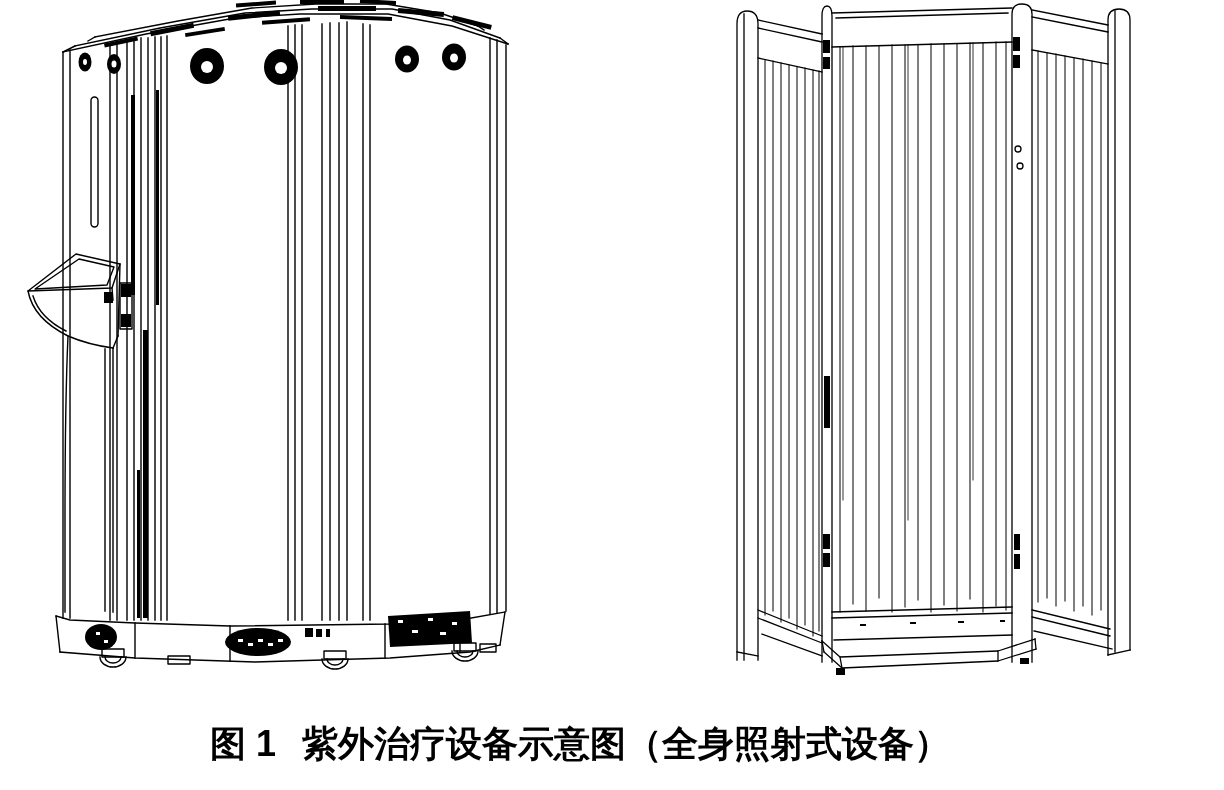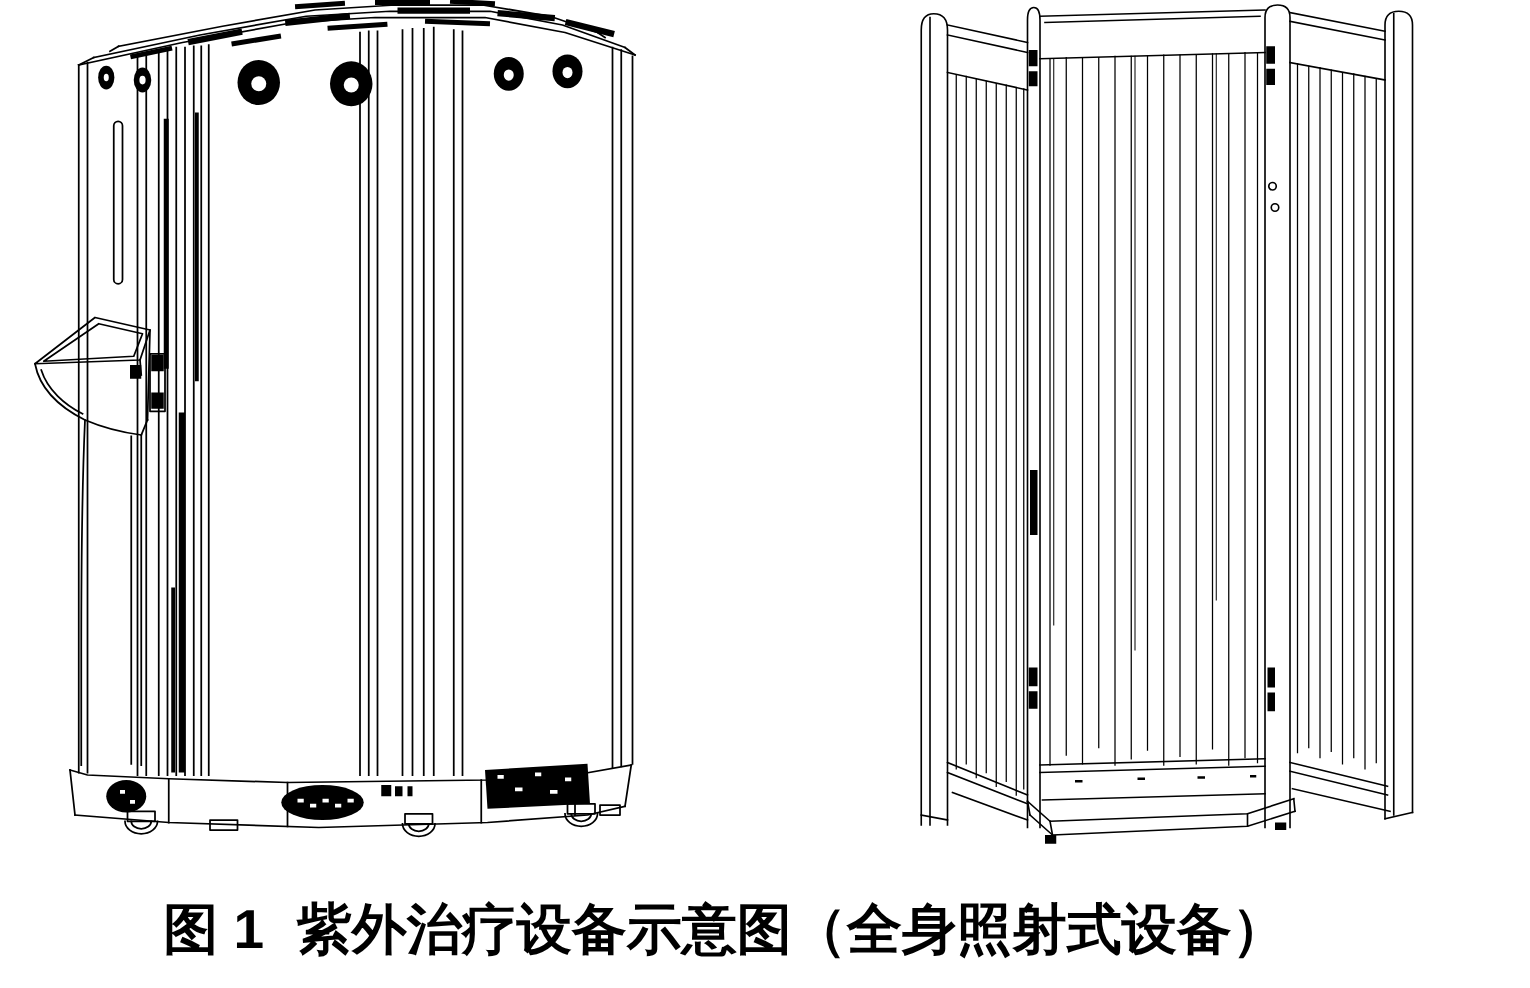--- a/index.html
+++ b/index.html
@@ -8,21 +8,21 @@
     background:#ffffff;
     font-family:"Liberation Sans", sans-serif;
   }
   .figure-canvas{position:absolute;inset:0;}
   svg{position:absolute;top:0;}
   #left-device-svg{left:0;}
   #right-device-svg{left:700px;}
   .caption{
     position:absolute;top:722px;left:0;width:1160px;
     text-align:center;color:#000;
-    font-weight:bold;font-size:44px;line-height:44px;
+    font-weight:bold;font-size:36px;line-height:44px;
     font-family:"Liberation Sans", sans-serif;
     white-space:nowrap;
   }
   .caption .cap-gap{display:inline-block;width:26px;}
 </style>
 </head>
 <body>
 
 <div class="figure-canvas">
 

